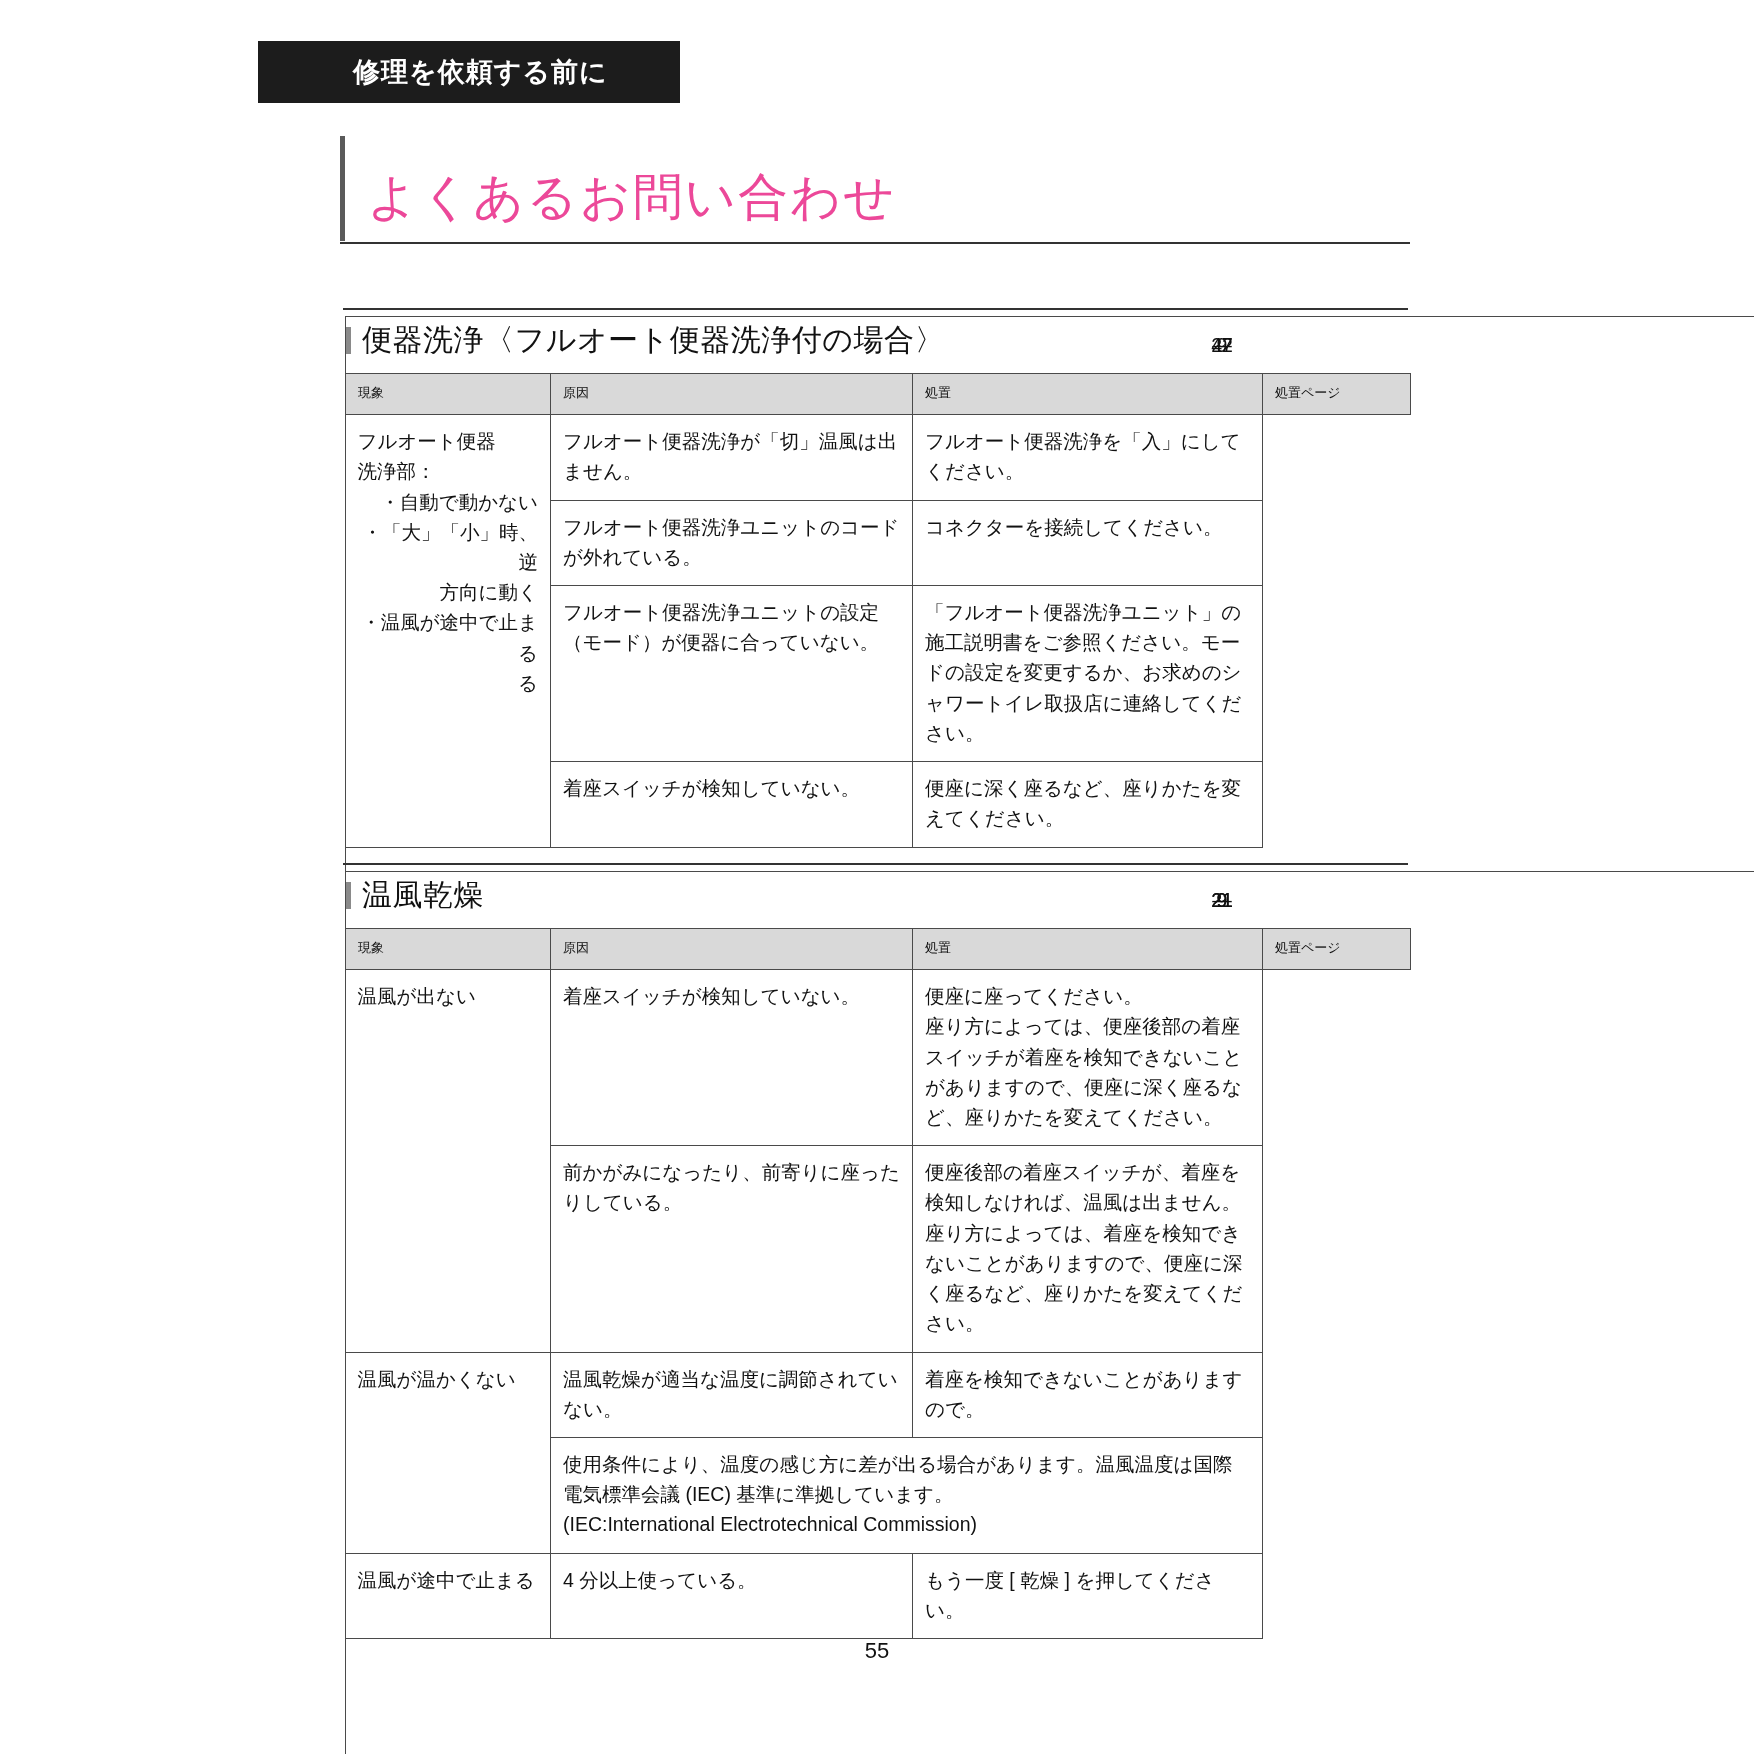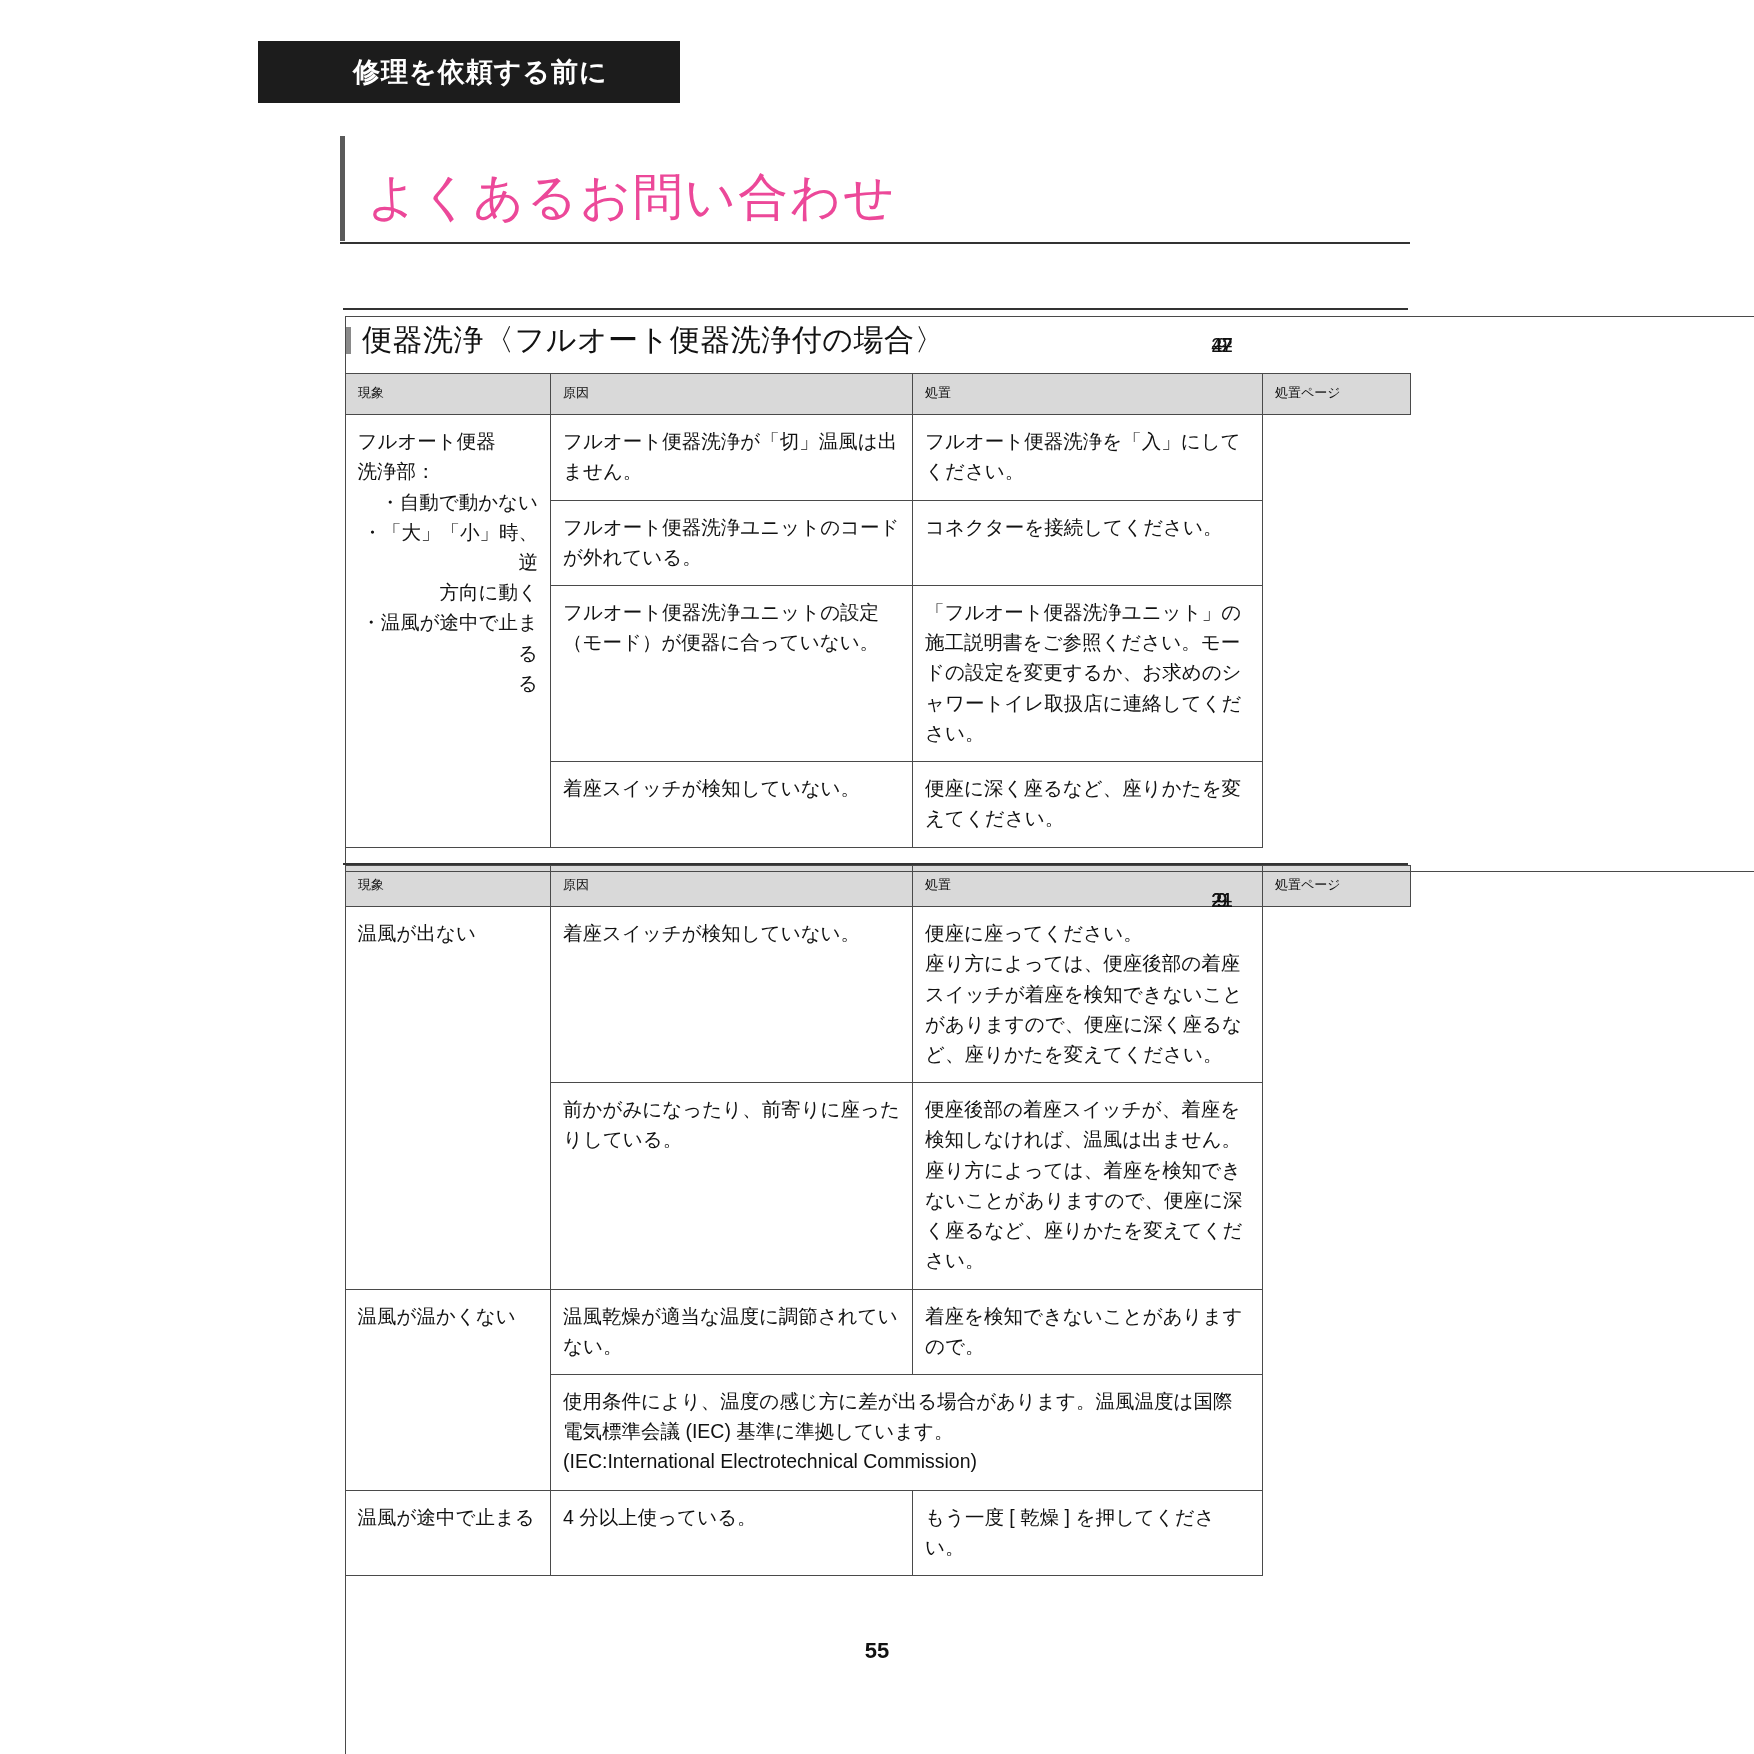--- a/index.html
+++ b/index.html
@@ -146,21 +146,20 @@
 
   
   .page-number {
     position: absolute;
     left: 0;
     top: 1630px;
     width: 1754px;
     text-align: center;
     font-size: 22px;
     color: #111;
-    font-weight: bold;
   }
 </style>
 </head>
 <body>
 
 <div class="page">
 
   <div class="header-tab">
     <span>修理を依頼する前に</span>
   </div>
@@ -224,20 +223,24 @@
           <td>着座スイッチが検知していない。</td>
           <td>便座に深く座るなど、座りかたを変えてください。</td>
           <td class="page">9</td>
         </tr>
       </tbody>
     </table>
   </div>
 
   <div class="section" style="top: 855px;">
     <div class="section-top-rule"></div>
+    <div class="section-head">
+      <div class="section-marker"></div>
+      <div class="section-title">温風乾燥</div>
+    </div>
 
     <table class="qa">
       <colgroup>
           <col class="c1">
           <col class="c2">
           <col class="c3">
           <col class="c4">
         </colgroup>
       <thead>
         <tr>

